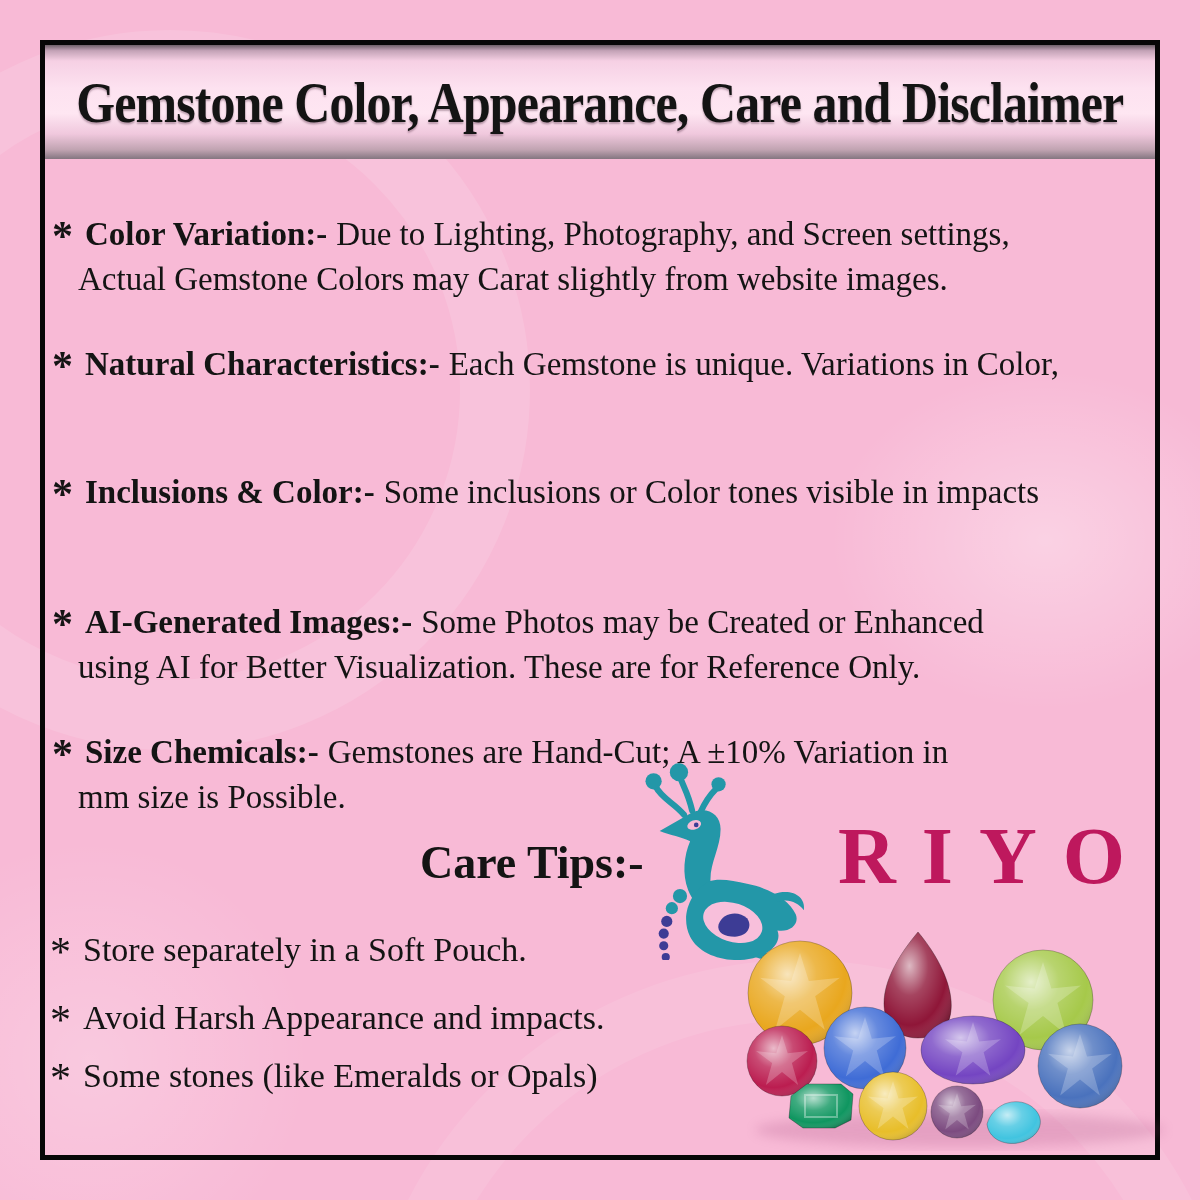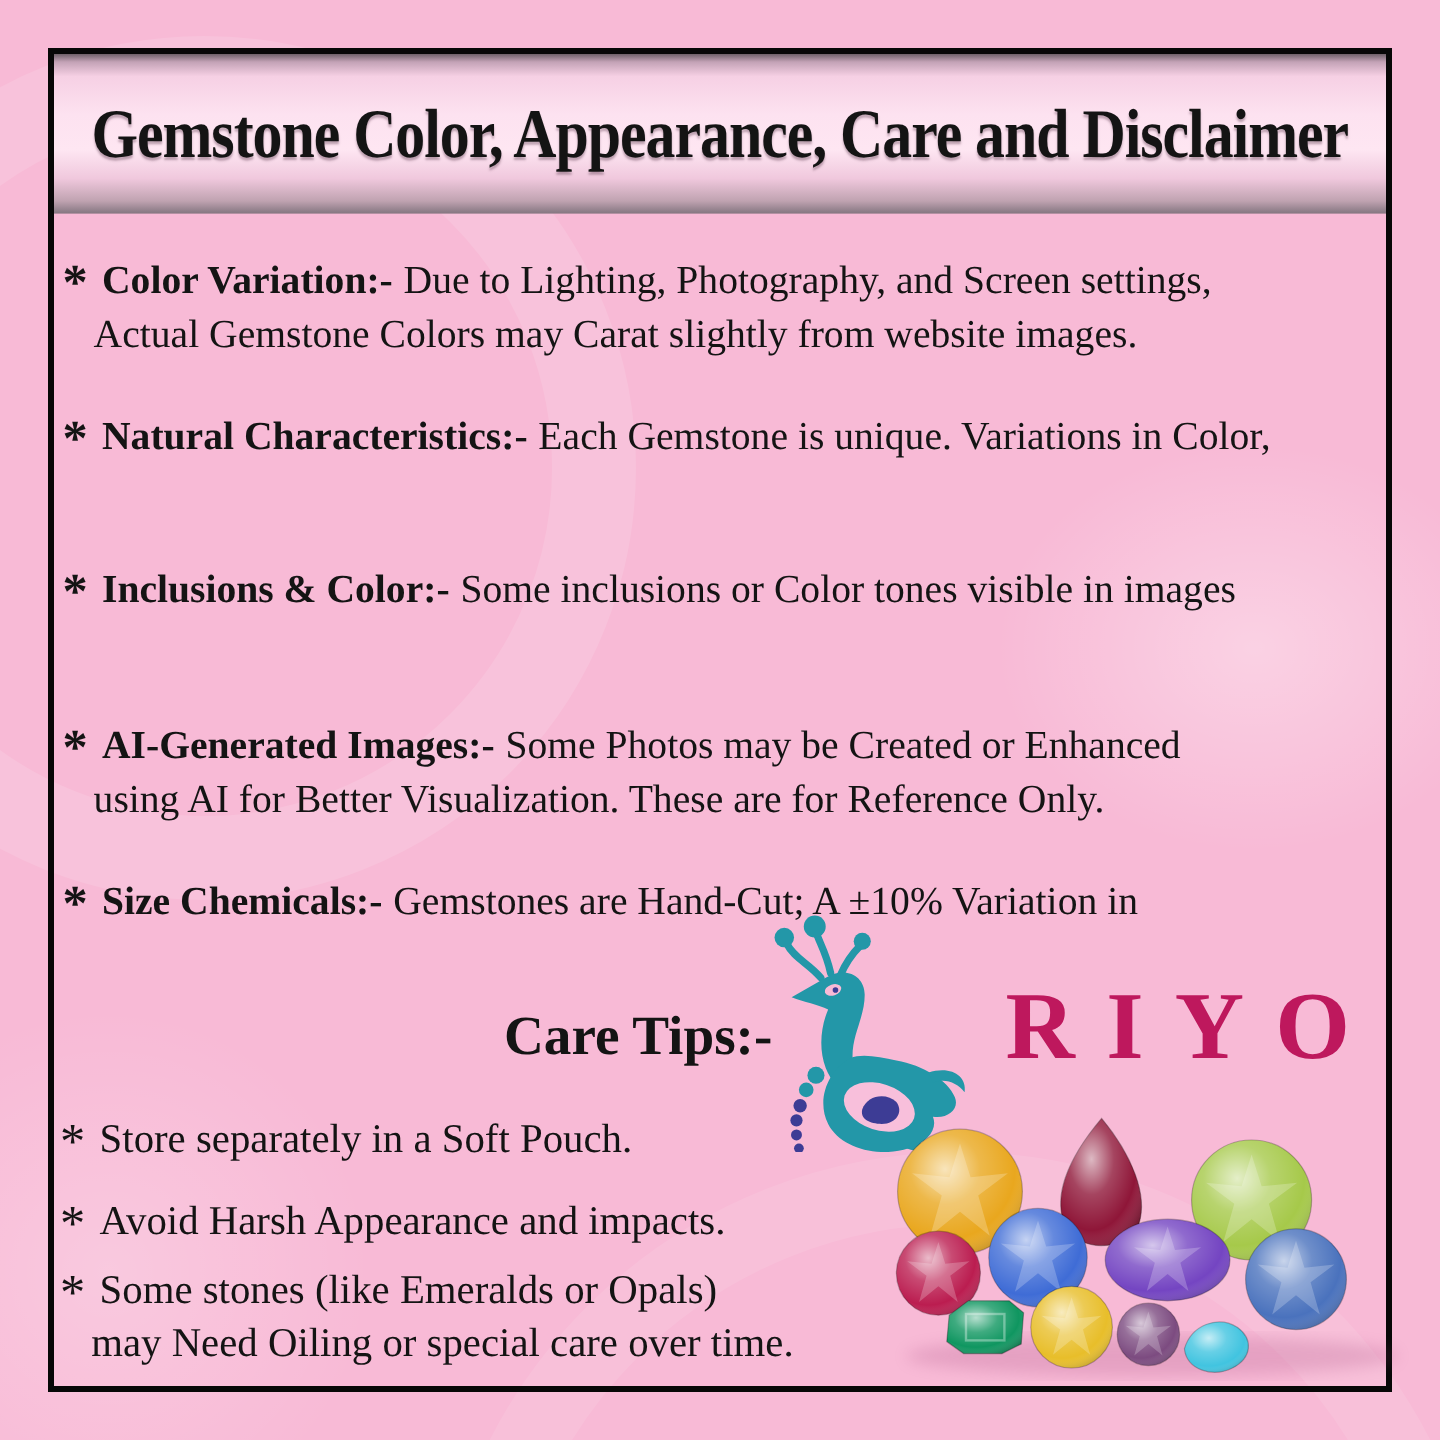--- a/index.html
+++ b/index.html
@@ -11,21 +11,21 @@
   }
   .swirl{position:absolute;border-radius:50%;pointer-events:none;}
   .s1{left:-190px;top:30px;width:580px;height:580px;border:70px solid rgba(255,255,255,.12);}
   .s2{left:830px;top:370px;width:430px;height:340px;background:radial-gradient(closest-side, rgba(255,255,255,.34), rgba(255,255,255,0));}
   .s3{left:-130px;top:840px;width:440px;height:440px;background:radial-gradient(closest-side, rgba(255,255,255,.22), rgba(255,255,255,0));}
   .s4{left:360px;top:960px;width:760px;height:760px;border:60px solid rgba(255,255,255,.09);}
   .frame{
     position:absolute;inset:40px;border:5px solid #070707;z-index:5;pointer-events:none;
   }
   .title-bar{
-    position:absolute;left:45px;right:45px;top:45px;height:133px;z-index:2;
+    position:absolute;left:45px;right:45px;top:45px;height:114px;z-index:2;
     background:linear-gradient(180deg,
       #6e6069 0%, #c3a2b6 5%, #f6d0e4 14%, #fde2f0 38%,
       #fee6f2 60%, #f0c8dd 78%, #c0a3b1 92%, #8b7b86 99%, #857680 100%);
     display:flex;align-items:center;justify-content:center;
   }
   .title-text{
     font-size:58px;font-weight:bold;white-space:nowrap;
     transform:scaleX(0.86);letter-spacing:-1px;
     text-shadow:0 2px 2px rgba(70,35,55,.35);
   }
@@ -60,30 +60,31 @@
 <div class="section" style="top:212px">
   <div><span class="bullet">*</span><span class="lbl">Color Variation:-</span><span>Due to Lighting, Photography, and Screen settings,</span></div>
   <div class="line2">Actual Gemstone Colors may Carat slightly from website images.</div>
 </div>
 
 <div class="section" style="top:342px">
   <div><span class="bullet">*</span><span class="lbl">Natural Characteristics:-</span><span>Each Gemstone is unique. Variations in Color,</span></div>
 </div>
 
 <div class="section" style="top:470px">
-  <div><span class="bullet">*</span><span class="lbl">Inclusions &amp; Color:-</span><span>Some inclusions or Color tones visible in images</span></div>
+  <div><span class="bullet">*</span><span class="lbl">Inclusions &amp; Color:-</span><span>Some inclusions or Color tones visible in impacts</span></div>
 </div>
 
 <div class="section" style="top:600px">
   <div><span class="bullet">*</span><span class="lbl">AI-Generated Images:-</span><span>Some Photos may be Created or Enhanced</span></div>
   <div class="line2">using AI for Better Visualization. These are for Reference Only.</div>
 </div>
 
 <div class="section" style="top:730px">
   <div><span class="bullet">*</span><span class="lbl">Size Chemicals:-</span><span>Gemstones are Hand-Cut; A ±10% Variation in</span></div>
+  <div class="line2">mm size is Possible.</div>
 </div>
 
 <div class="care-heading">Care Tips:-</div>
 
 <svg class="logo" width="185" height="198" viewBox="0 0 180 195">
   <g stroke="#2397a8" stroke-width="6" fill="none" stroke-linecap="round">
     <path d="M60,52 C50,40 38,36 32,24"></path>
     <path d="M68,48 C64,30 58,22 56,14"></path>
     <path d="M76,50 C82,36 88,30 92,26"></path>
   </g>
@@ -113,21 +114,20 @@
 <div class="brand">RIYO</div>
 
 <div class="tip" style="top:928px">
   <div><span class="bullet">*</span><span>Store separately in a Soft Pouch.</span></div>
 </div>
 <div class="tip" style="top:996px">
   <div><span class="bullet">*</span><span>Avoid Harsh Appearance and impacts.</span></div>
 </div>
 <div class="tip" style="top:1054px">
   <div><span class="bullet">*</span><span>Some stones (like Emeralds or Opals)</span></div>
-  <div class="line2">may Need Oiling or special care over time.</div>
 </div>
 
 <svg class="gems" width="460" height="235" viewBox="0 0 460 235">
   <defs>
     <radialGradient id="facet" cx="0.38" cy="0.32" r="0.8">
       <stop offset="0" stop-color="#ffffff" stop-opacity="0.7"></stop>
       <stop offset="0.35" stop-color="#ffffff" stop-opacity="0.2"></stop>
       <stop offset="0.7" stop-color="#ffffff" stop-opacity="0"></stop>
       <stop offset="1" stop-color="#000000" stop-opacity="0.32"></stop>
     </radialGradient>

